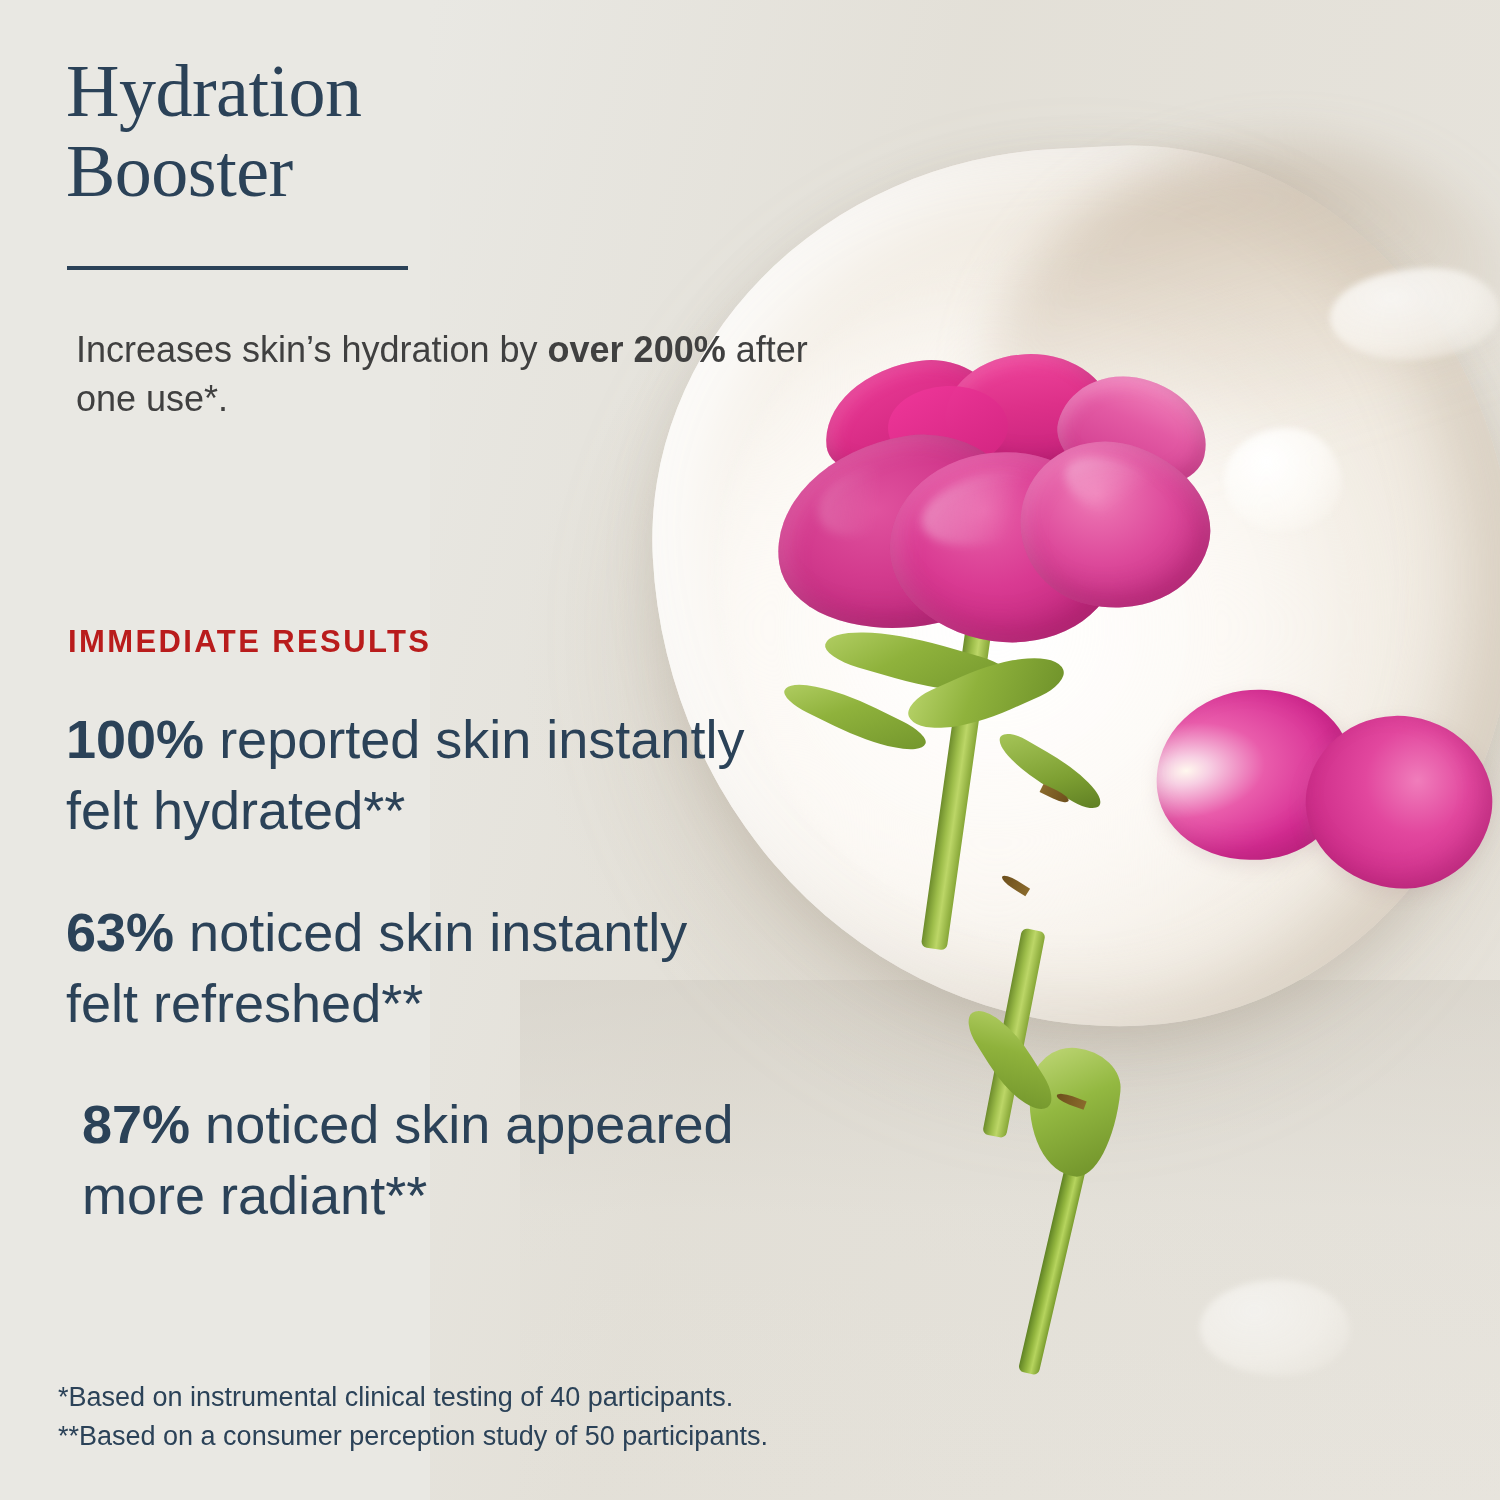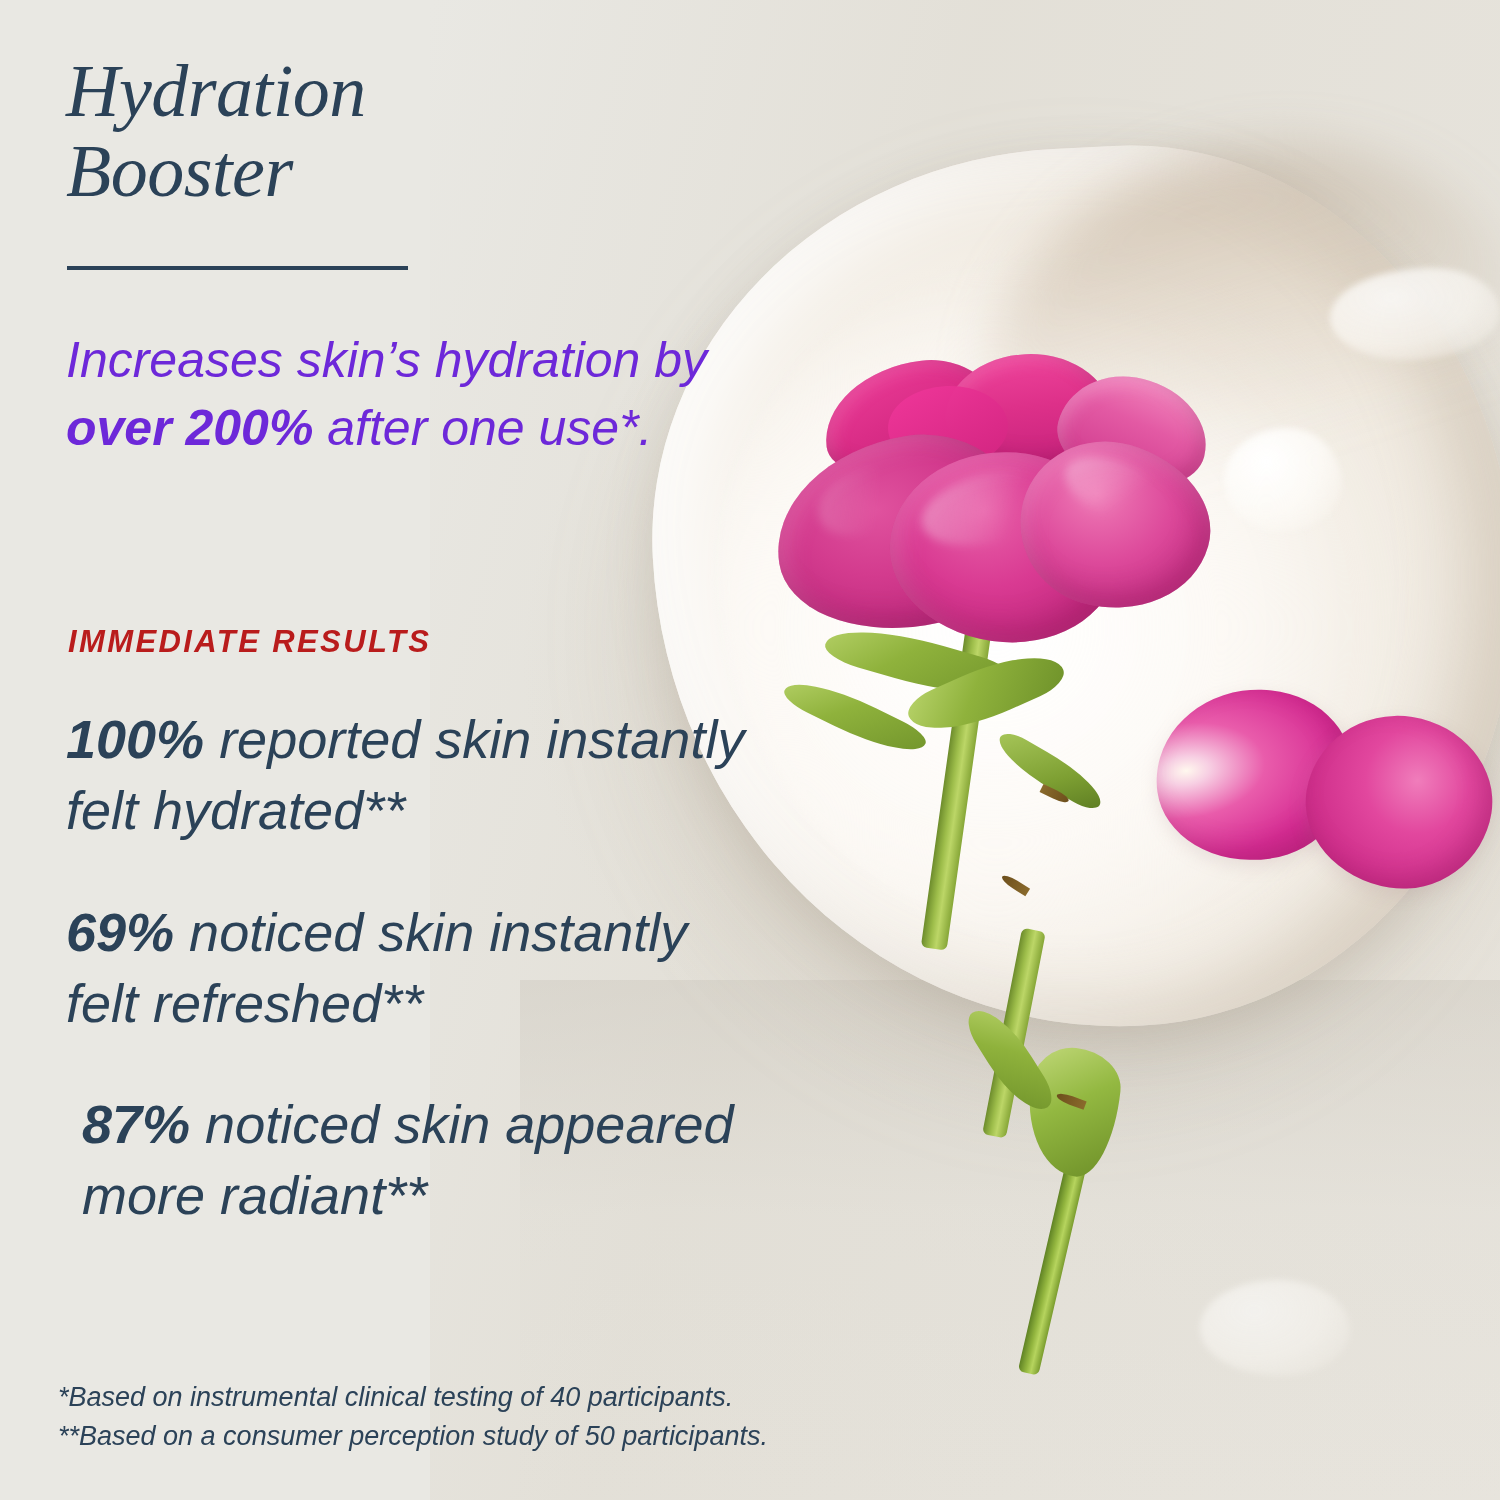--- a/index.html
+++ b/index.html
@@ -8,21 +8,20 @@
     padding: 0;
     background: #e9e8e3;
   }
   .canvas {
     position: relative;
     width: 1500px;
     height: 1500px;
     overflow: hidden;
     background: #e9e8e3;
     font-family: "Liberation Sans", sans-serif;
-    font-style: italic;
     -webkit-font-smoothing: antialiased;
   }
 
   
   .photo {
     position: absolute;
     inset: 0;
     overflow: hidden;
   }
   
@@ -228,25 +227,25 @@
     color: #2b4258;
   }
   .rule {
     position: absolute;
     left: 67px; top: 266px;
     width: 341px; height: 4px;
     background: #2b4258;
   }
   .subhead {
     position: absolute;
-    left: 66px; top: 326px;
+    left: 76px; top: 326px;
     width: 760px;
-    font-size: 50px;
+    font-size: 36px;
     line-height: 1.36;
-    color: #6d28d9;
+    color: #404040;
     font-weight: 400;
   }
   .subhead b { font-weight: 700; }
 
   .kicker {
     position: absolute;
     left: 68px; top: 624px;
     font-size: 31px;
     font-weight: 700;
     letter-spacing: 2.4px;
@@ -334,21 +333,21 @@
       <span>Increases skin’s hydration by </span><b>over 200%</b><span> after one use*.</span>
     </div>
 
     <div class="kicker">IMMEDIATE RESULTS</div>
 
     <div class="stats">
       <div class="stat">
         <b>100%</b><span> reported skin instantly felt hydrated**</span>
       </div>
       <div class="stat">
-        <b>69%</b><span> noticed skin instantly felt refreshed**</span>
+        <b>63%</b><span> noticed skin instantly felt refreshed**</span>
       </div>
       <div class="stat">
         <b>87%</b><span> noticed skin appeared more radiant**</span>
       </div>
     </div>
 
     <div class="footnotes">
       <div>*Based on instrumental clinical testing of 40 participants.</div>
       <div>**Based on a consumer perception study of 50 participants.</div>
     </div>

